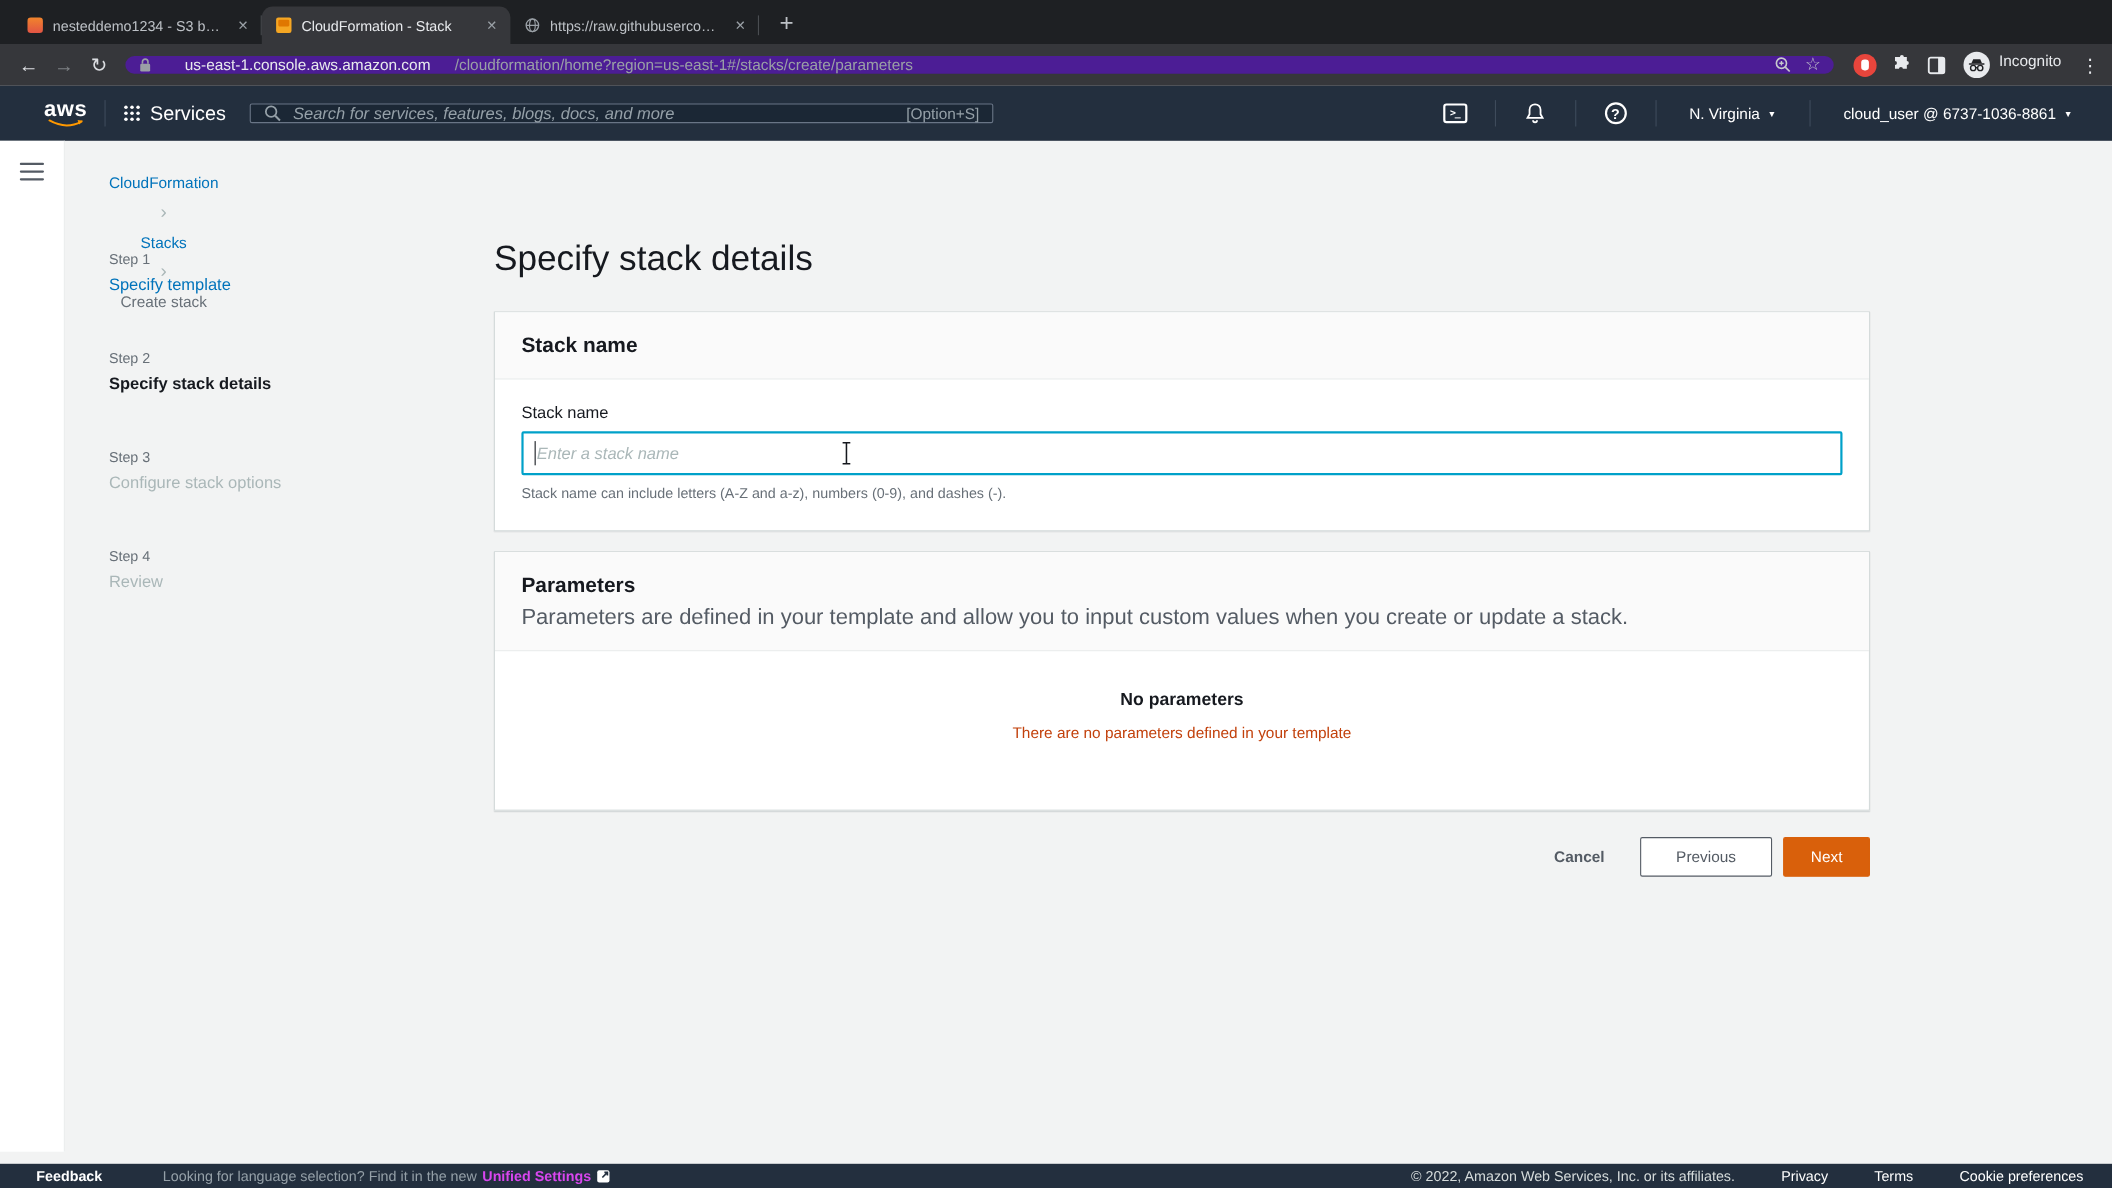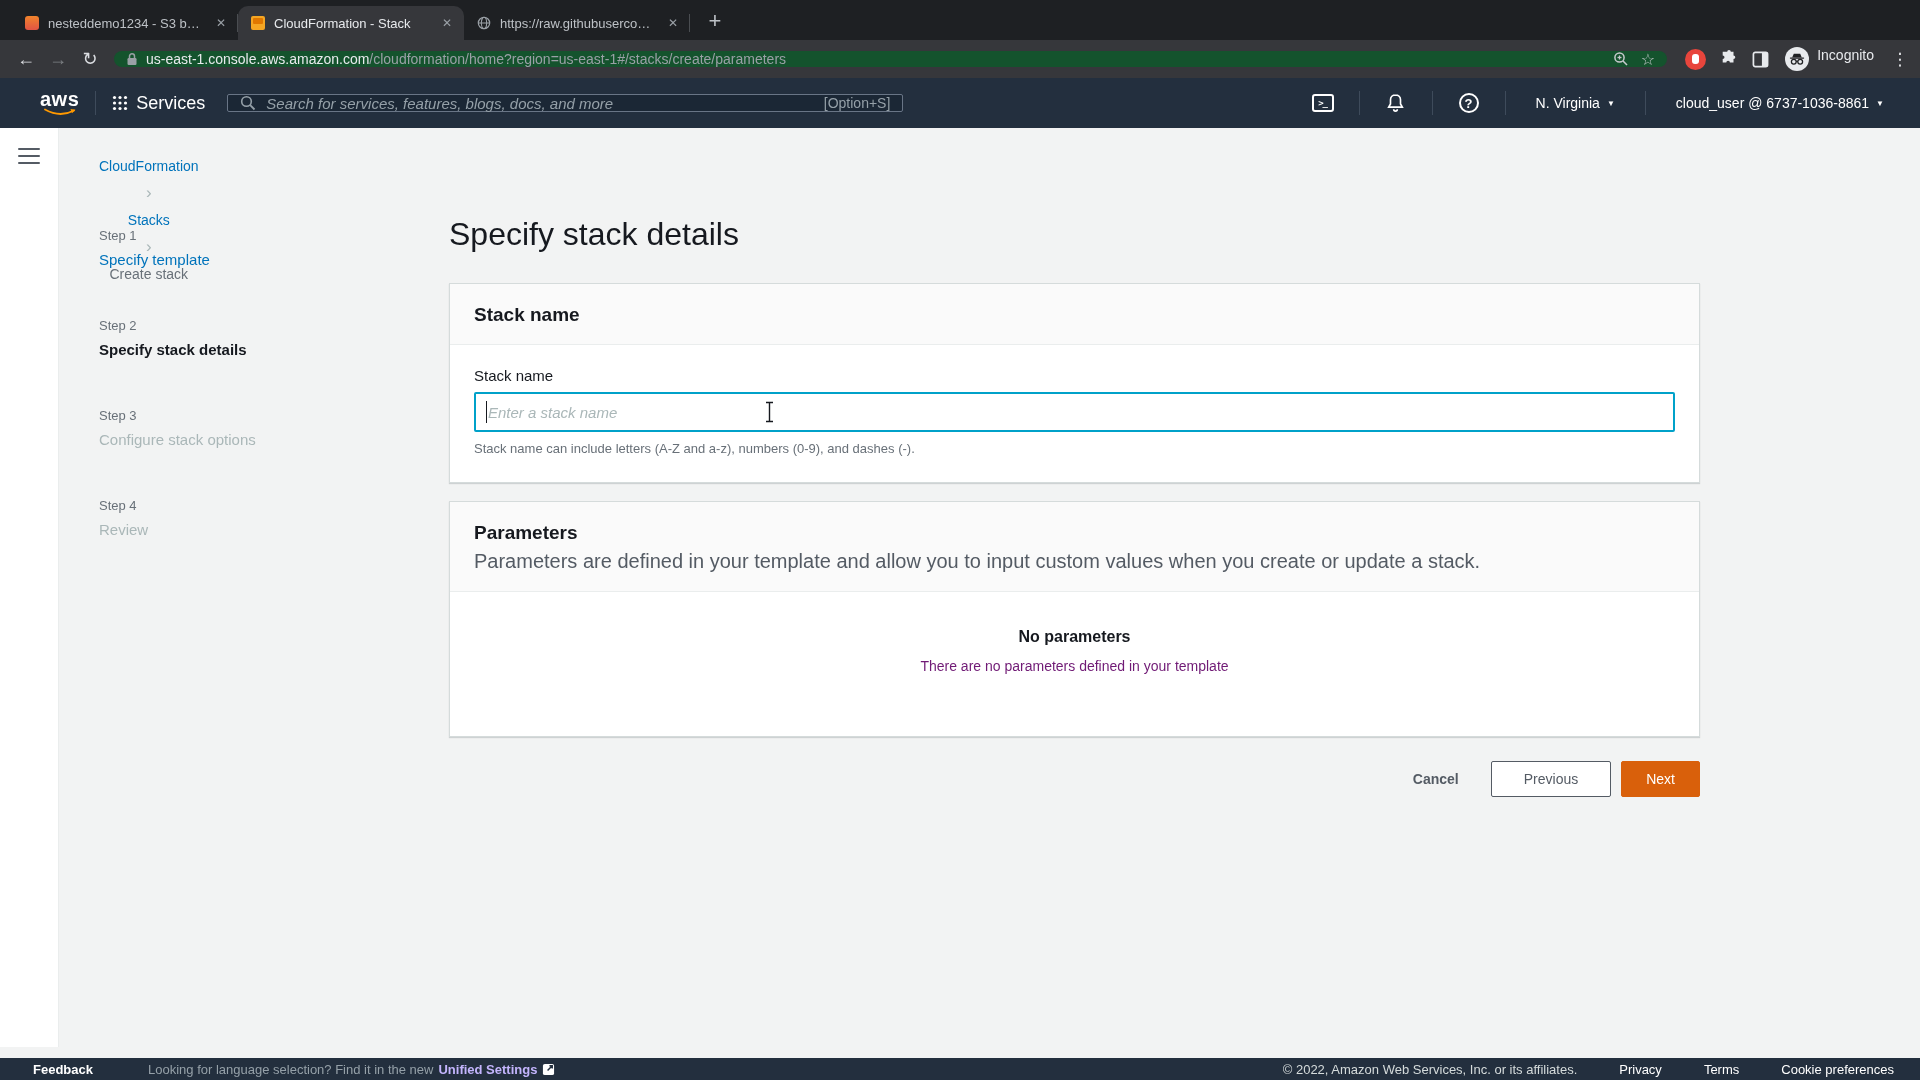--- a/index.html
+++ b/index.html
@@ -16,21 +16,21 @@
   .tab-close { font-size:12px; color:#9aa0a6; width:18px; height:18px; line-height:18px; text-align:center; border-radius:50%; flex:0 0 18px; }
   .favicon { width:16px; height:16px; flex:0 0 16px; display:flex; align-items:center; justify-content:center; }
   .fav-s3 { width:14px; height:14px; border-radius:3px; background:linear-gradient(180deg,#f1842c 0%,#e25444 100%); }
   .fav-cfn { width:14px; height:14px; border-radius:2px; background:#f5a623; position:relative; }
   .fav-cfn:before { content:""; position:absolute; left:2px; top:2px; right:2px; bottom:6px; background:#e07700; border-radius:1px; }
   .newtab { color:#bdc1c6; font-size:22px; line-height:30px; width:30px; height:30px; text-align:center; margin:0 0 4px 10px; }
 
   .toolbar { position:absolute; top:40px; left:0; width:1920px; height:38px; background:#36373b; display:flex; align-items:center; padding:0 10px; }
   .nav-btn { width:32px; height:32px; display:flex; align-items:center; justify-content:center; font-size:18px; color:#dadce0; }
   .nav-btn.dim { color:#7d8084; }
-  .url-pill { flex:1; height:16px; margin:0 8px; background:#14532d; border-radius:14px; display:flex; align-items:center; padding:0 12px; font-size:14px; }
+  .url-pill { flex:1; height:16px; margin:0 8px; background:#4c1d95; border-radius:14px; display:flex; align-items:center; padding:0 12px; font-size:14px;gap:22px; }
   .url-domain { color:#e8eaed; margin-left:8px; }
   .url-path { color:#9aa0a6; }
   .pill-right { margin-left:auto; display:flex; align-items:center; gap:12px; color:#c7cacd; }
   .pill-icon { font-size:16px; }
   .ext-red { width:21px; height:21px; border-radius:50%; background:#e8453c; display:flex; align-items:center; justify-content:center; margin-left:10px; }
   .ext-red span { display:block; width:7px; height:10px; border-radius:3px; background:#fff; }
   .toolbar-icon { margin-left:14px; display:flex; align-items:center; justify-content:center; }
   .incog-badge { display:flex; align-items:flex-start; gap:8px; margin-left:16px; }
   .incog-circle { width:24px; height:24px; border-radius:50%; background:#e8eaed; display:flex; align-items:center; justify-content:center; }
   .incog-label { color:#e8eaed; font-size:14px; }
@@ -83,33 +83,33 @@
   .input-wrap { position:relative; }
   .text-input { width:100%; height:40px; border:2px solid #00a1c9; border-radius:2px; padding:0 12px; font-size:15px; font-family:"Liberation Sans",sans-serif; outline:none; color:#16191f; background:#fff; }
   .text-input::placeholder { font-style:italic; color:#aab7b8; }
   .input-caret { position:absolute; left:12px; top:9px; width:1px; height:22px; background:#16191f; }
   .ibeam-cursor { position:absolute; left:290px; top:9px; }
   .helper-text { font-size:13px; color:#687078; margin-top:9px; }
 
   .card + .card { margin-top:18px; }
   .empty-state { text-align:center; padding:36px 0 62px; }
   .empty-title { font-size:16px; font-weight:bold; color:#16191f; }
-  .empty-msg { font-size:14px; color:#701a75; margin-top:12px; }
+  .empty-msg { font-size:14px; color:#c2410c; margin-top:12px; }
 
   .actions { display:flex; justify-content:flex-end; align-items:center; margin-top:24px; }
   .btn-link { font-size:14px; font-weight:bold; color:#545b64; background:none; border:none; margin-right:32px; font-family:"Liberation Sans",sans-serif; }
   .btn { font-size:14px; font-weight:normal; border-radius:2px; padding:9px 22px; font-family:"Liberation Sans",sans-serif; }
   .btn-secondary { background:#fff; border:1px solid #545b64; color:#545b64; padding:9px 32px; }
   .btn-primary { background:#d9600b; border:1px solid #d9600b; color:#fff; margin-left:10px; padding:9px 24px; }
 
   
   .footer { position:absolute; left:0; bottom:0; width:1920px; height:22px; background:#232f3e; display:flex; align-items:center; font-size:13px; color:#fff; }
   .ft-feedback { margin-left:33px; font-weight:bold; }
   .ft-lang { margin-left:55px; color:#95a0a8; display:flex; align-items:center; gap:5px; }
-  .ft-us { color:#c4b5fd; font-weight:bold; }
+  .ft-us { color:#d946ef; font-weight:bold; }
   .ft-right { margin-left:auto; display:flex; align-items:center; margin-right:26px; gap:42px; }
   .ft-copy { color:#d5dbdb; }
   svg { display:block; }
 </style>
 </head>
 <body>
 
 <div class="tabstrip">
   <div class="tab">
     <span class="favicon">

